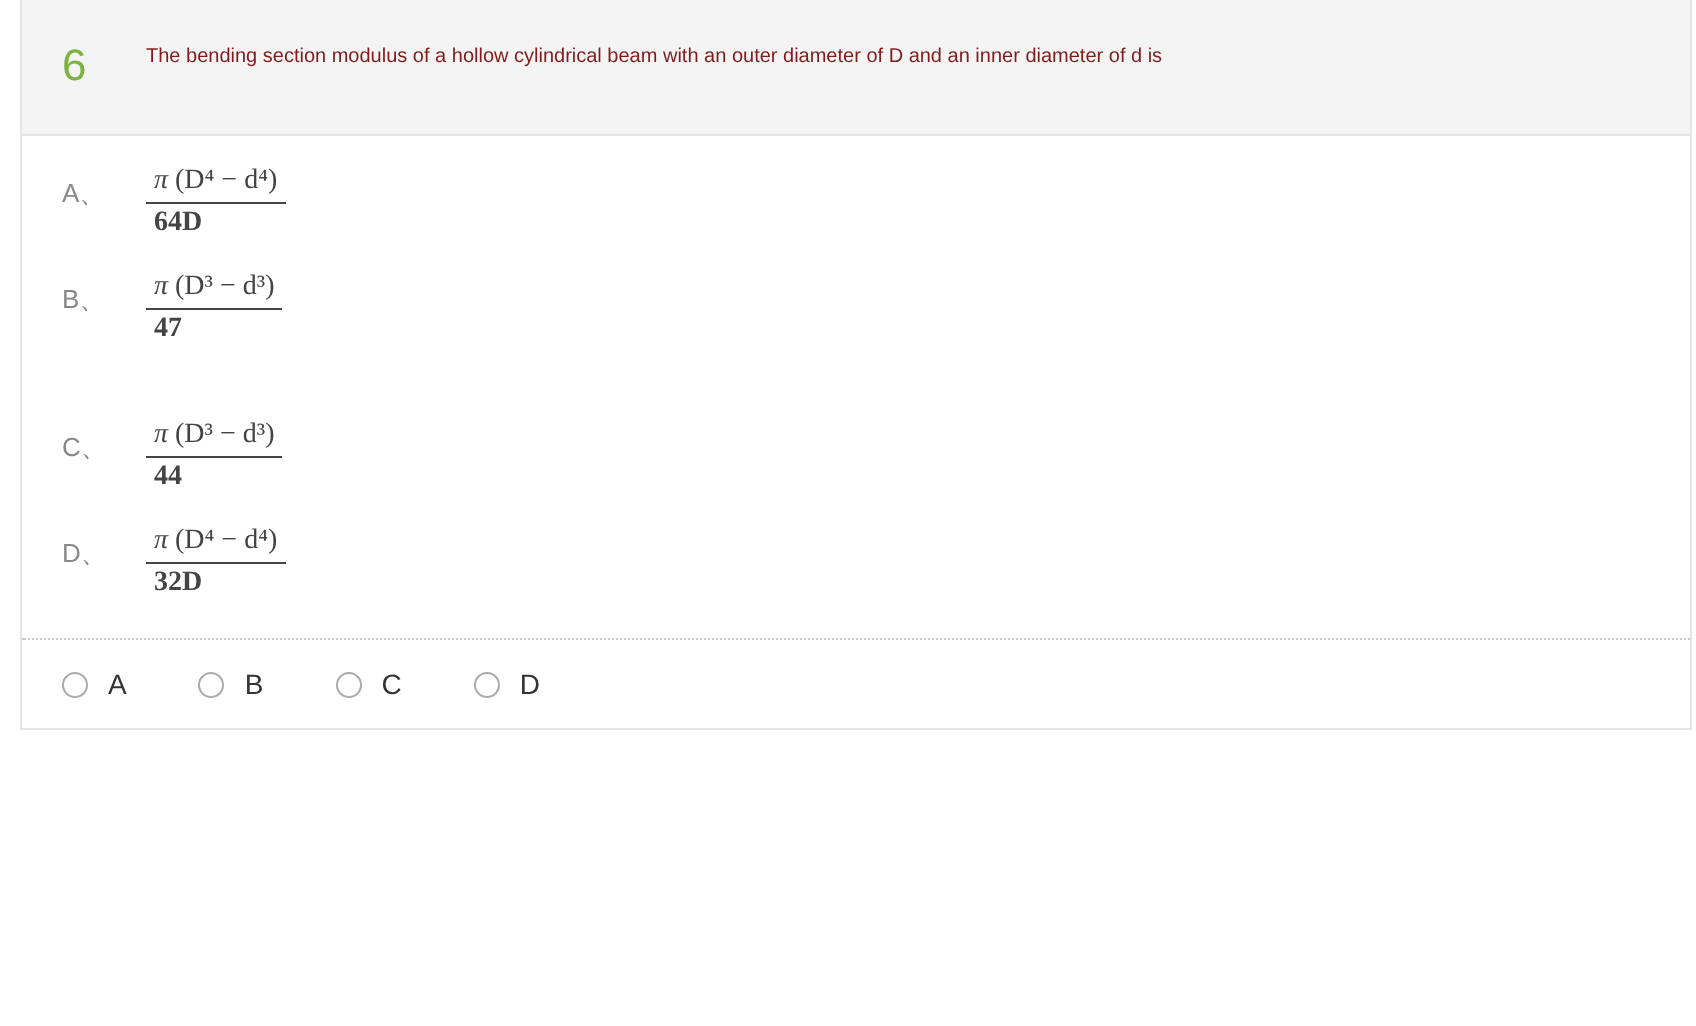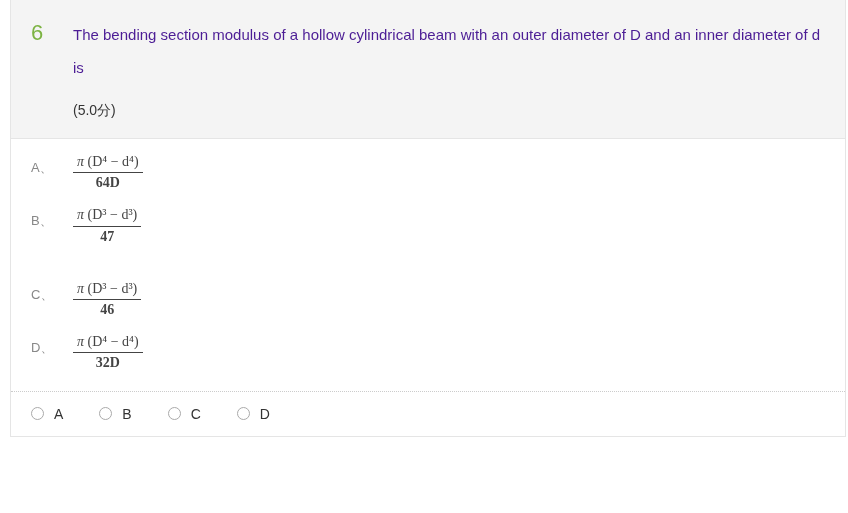--- a/index.html
+++ b/index.html
@@ -24,22 +24,22 @@
   .qrow1 { display: flex; align-items: flex-start; }
   .qnum {
     color: #7cb342;
     font-size: 22px;
     font-weight: 400;
     width: 42px;
     flex-shrink: 0;
     line-height: 1.4;
   }
   .qtext {
-    color: #4c1d95;
-    font-size: 15px;
+    color: #7f1d1d;
+    font-size: 10px;
     line-height: 2.2;
     flex: 1;
   }
   .qpoints {
     margin-left: 42px;
     margin-top: 18px;
     color: #333;
     font-size: 14px;
   }
   .choices {
@@ -53,21 +53,21 @@
   .choice.gap { margin-bottom: 34px; }
   .clabel {
     color: #888;
     font-size: 13px;
     width: 42px;
     flex-shrink: 0;
     padding-top: 6px;
   }
   .frac {
     display: inline-block;
-    text-align: center;
+    text-align: left;
     vertical-align: middle;
     font-family: "Times New Roman", serif;
     color: #444;
     font-size: 14px;
   }
   .frac .num {
     display: block;
     border-bottom: 1px solid #444;
     padding: 0 4px 1px 4px;
     line-height: 1.3;
@@ -103,21 +103,20 @@
 </head>
 <body>
 
 <div class="card">
 
   <div class="qheader">
     <div class="qrow1">
       <div class="qnum">6</div>
       <div class="qtext">The bending section modulus of a hollow cylindrical beam with an outer diameter of D and an inner diameter of d is</div>
     </div>
-    <div class="qpoints">(5.0分)</div>
   </div>
 
   <div class="choices">
 
     <div class="choice">
       <div class="clabel">A、</div>
       <div class="frac">
         <span class="num"><span class="pi">π</span> <span>(D⁴ − d⁴)</span></span>
         <span class="den">64D</span>
       </div>
@@ -128,21 +127,21 @@
       <div class="frac">
         <span class="num"><span class="pi">π</span> <span>(D³ − d³)</span></span>
         <span class="den">47</span>
       </div>
     </div>
 
     <div class="choice">
       <div class="clabel">C、</div>
       <div class="frac">
         <span class="num"><span class="pi">π</span> <span>(D³ − d³)</span></span>
-        <span class="den">46</span>
+        <span class="den">44</span>
       </div>
     </div>
 
     <div class="choice">
       <div class="clabel">D、</div>
       <div class="frac">
         <span class="num"><span class="pi">π</span> <span>(D⁴ − d⁴)</span></span>
         <span class="den">32D</span>
       </div>
     </div>

